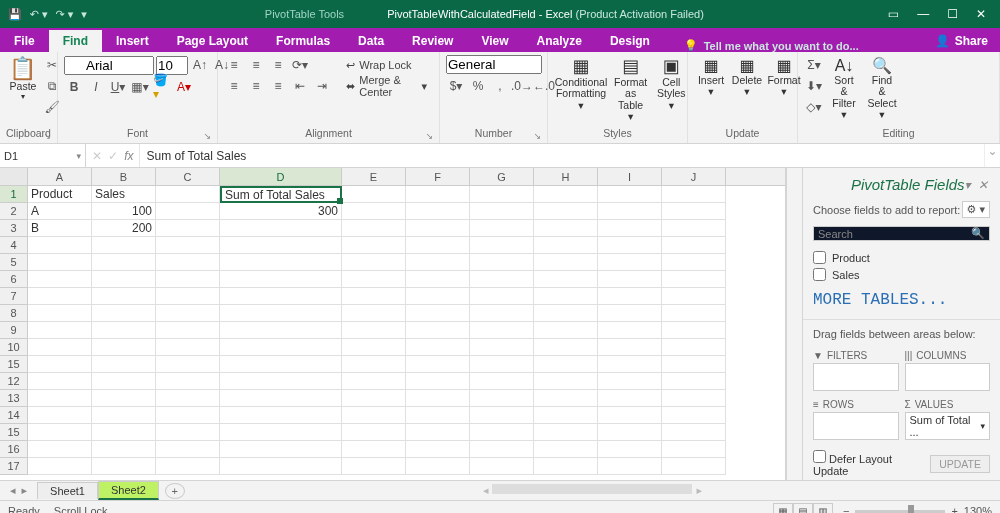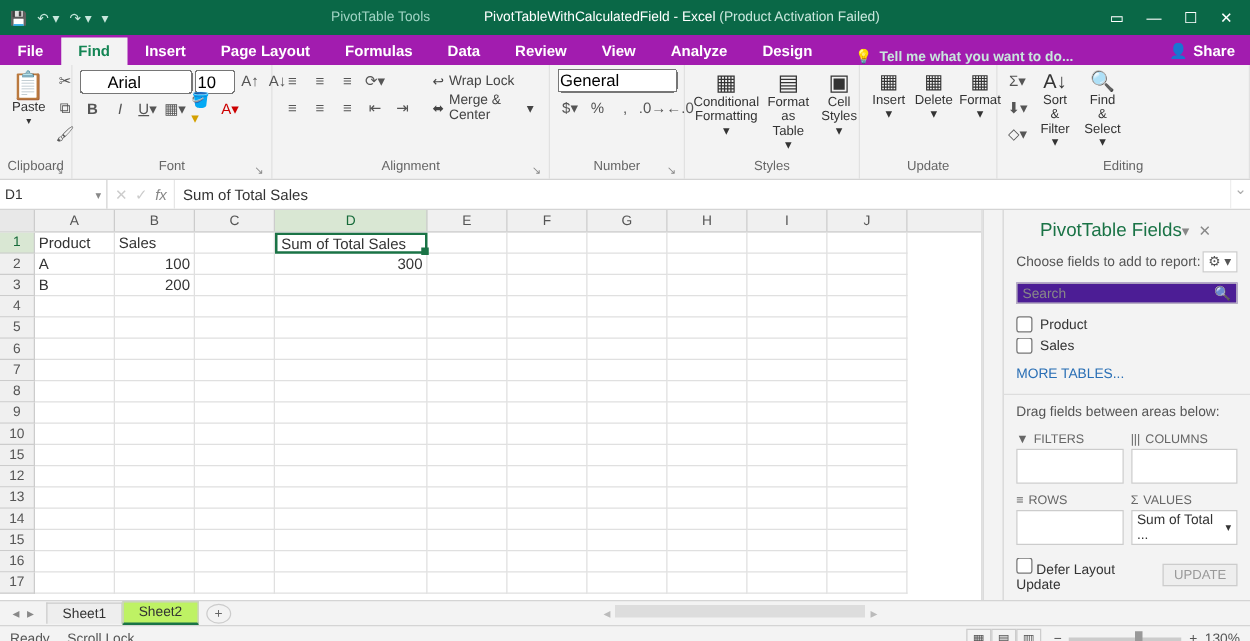--- a/index.html
+++ b/index.html
@@ -54,29 +54,29 @@
 .r .rh.sel { background: #d9e7d3; color: #176b3a; }
 .r .cell { width: 64px; border-right: 1px solid #e0e0e0; border-bottom: 1px solid #e0e0e0; padding: 0 3px; font-size: 12px; line-height: 17px; white-space: nowrap; }
 .r .cell.D { width: 122px; }
 .r .cell.num { text-align: right; }
 .r .cell.active { border: 2px solid #1a7346; line-height: 14px; position: relative; }
 .r .cell.active::after { content: ""; position: absolute; right: -3px; bottom: -3px; width: 6px; height: 6px; background: #1a7346; }
 .vscroll { width: 16px; background: #f3f3f3; border-left: 1px solid #d4d4d4; }
 
 
 .pane { width: 198px; background: #f3f3f3; border-left: 1px solid #d4d4d4; display: flex; flex-direction: column; font-size: 11px; }
-.pane .phead { padding: 8px 10px 4px; font-size: 15px; color: #1a7346; display: flex; justify-content: center; align-items: center; }
+.pane .phead { padding: 8px 10px 4px; font-size: 15px; color: #1a7346; display: flex; justify-content: flex-end; align-items: center; font-style: italic; }
 .pane .phead .px { color: #888; font-size: 12px; letter-spacing: 2px; }
 .pane .subhead { padding: 4px 10px; color: #555; display: flex; justify-content: space-between; align-items: center; }
 .pane .subhead .gear { border: 1px solid #ccc; background: #fff; padding: 1px 4px; font-size: 11px; }
-.pane .search { margin: 4px 10px; border: 1px solid #ccc; background: #4c1d95; height: 22px; display: flex; align-items: center; padding: 0 4px; color: #888; justify-content: space-between; }
+.pane .search { margin: 4px 10px; border: 1px solid #ccc; background: #0f172a; height: 22px; display: flex; align-items: center; padding: 0 4px; color: #888; justify-content: space-between; }
 .pane .flist { padding: 4px 10px; }
 .pane .flist label { display: flex; gap: 6px; align-items: center; padding: 2px 0; }
 .pane .flist .bold { font-weight: bold; }
-.pane .more { padding: 4px 10px; color: #2a6fb5; font-size: 11px; }
+.pane .more { padding: 4px 10px; color: #2a6fb5; font-size: 16px; font-family: Liberation Mono, monospace; }
 .pane .draghint { padding: 8px 10px 4px; color: #555; border-top: 1px solid #ddd; margin-top: 6px; }
 .pane .areas { display: grid; grid-template-columns: 1fr 1fr; gap: 6px 6px; padding: 4px 10px; }
 .pane .area .ahead { font-size: 10px; color: #666; padding: 2px 0; display: flex; gap: 4px; align-items: center; }
 .pane .area .abox { height: 28px; background: #fff; border: 1px solid #ccc; font-size: 11px; display: flex; align-items: center; padding: 0 4px; justify-content: space-between; }
 .pane .defer { padding: 6px 10px; display: flex; align-items: center; justify-content: space-between; }
 .pane .defer button { border: 1px solid #ccc; background: #eee; padding: 2px 8px; font-size: 10.5px; color: #999; }
 
 
 .sheettabs { height: 20px; background: #f3f3f3; border-top: 1px solid #d4d4d4; display: flex; align-items: center; font-size: 11px; }
 .sheettabs .navs { padding: 0 10px; color: #888; display: flex; gap: 6px; }

